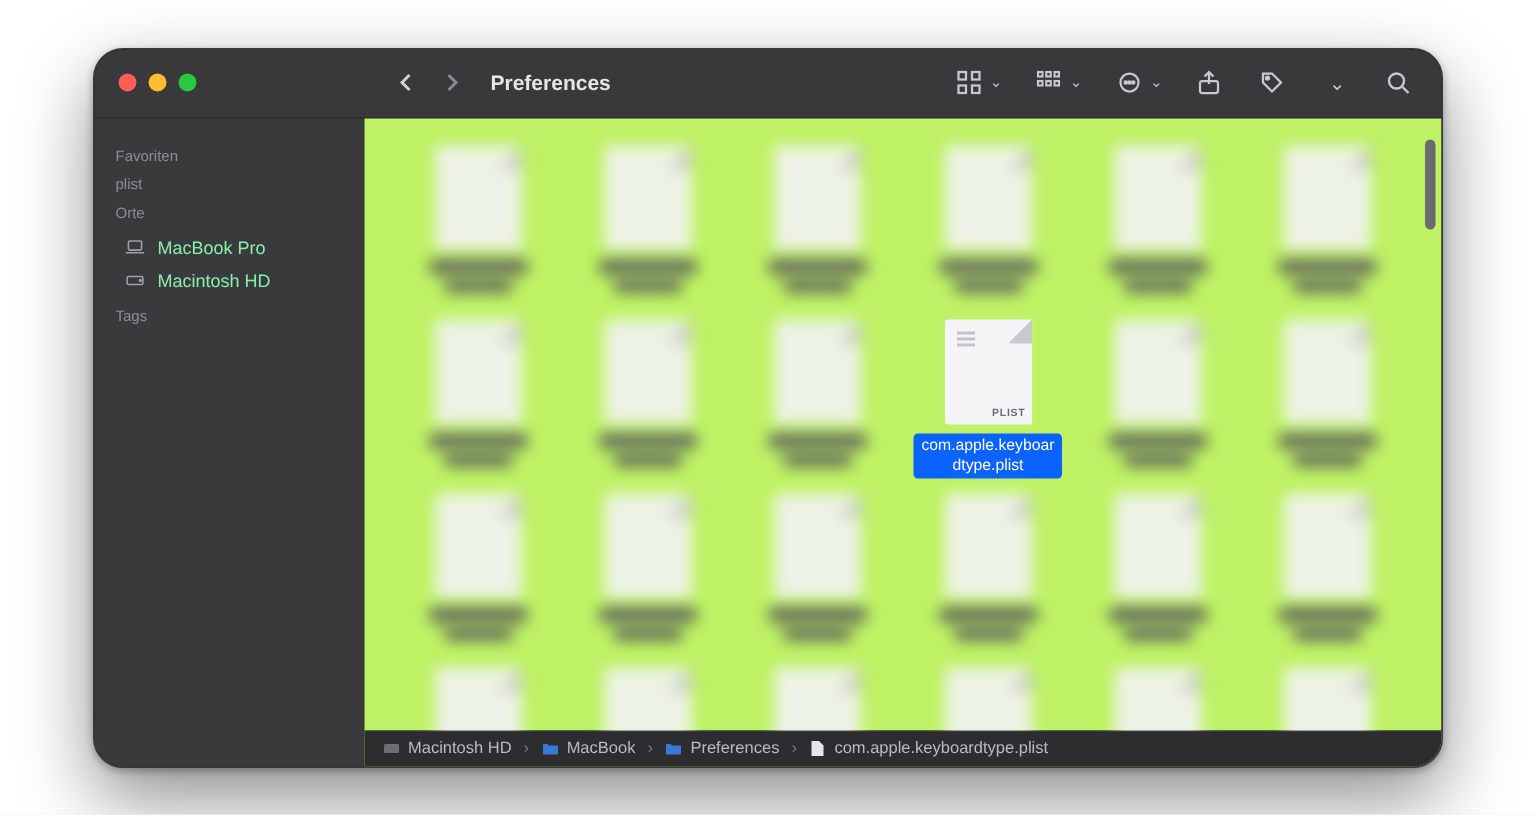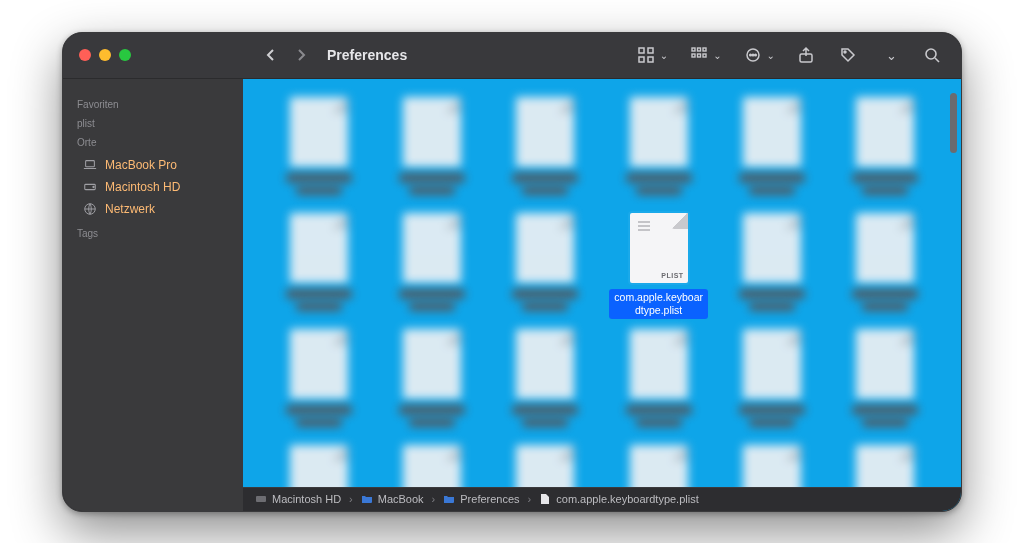--- a/index.html
+++ b/index.html
@@ -35,24 +35,24 @@
   .tbi svg, .tbi .g { width:18px; height:18px; }
   .group{ display:flex; align-items:center;}
   .caret{ font-size:10px; color:#c9c9cd; margin-left:3px;}
   
   .body { flex:1; display:flex; min-height:0;}
   .sidebar{
     width:180px; background:#3a3a3c; color:#b7b7bb; font-size:12px;
     padding:12px 0 0 14px;
   }
   .sb-head{ color:#8d8d92; font-size:10px; margin:8px 0 6px; }
-  .sb-item{ display:flex; align-items:flex-end; gap:8px; padding:4px 6px; color:#fdba74; cursor:pointer; border-radius:4px; margin-right:10px;}
+  .sb-item{ display:flex; align-items:flex-end; gap:8px; padding:4px 6px; color:#86efac; cursor:pointer; border-radius:4px; margin-right:10px;}
   .sb-ico{ width:14px; height:14px; display:inline-flex; align-items:center; justify-content:center; color:#9f9fa4;}
   
-  .content{ flex:1; display:flex; flex-direction:column; background:#0ea5e9; min-width:0;}
+  .content{ flex:1; display:flex; flex-direction:column; background:#bef264; min-width:0;}
   .grid-wrap{ flex:1; position:relative; overflow:hidden;}
   .files{
     position:absolute; inset:0;
     padding:18px 26px 10px 26px;
     display:grid;
     grid-template-columns: repeat(6, 1fr);
     grid-auto-rows: 110px;
     column-gap: 14px;
     row-gap: 6px;
   }
@@ -213,29 +213,20 @@
         </div>
         <div class="sb-item">
           <span class="sb-ico">
             <svg viewBox="0 0 16 16" stroke="currentColor" fill="none" stroke-width="1.2">
                 <rect x="2" y="5" width="12" height="6" rx="1"></rect>
                 <circle cx="12" cy="8" r=".7" fill="currentColor"></circle>
               </svg>
           </span>
           <span>Macintosh HD</span>
         </div>
-        <div class="sb-item">
-          <span class="sb-ico">
-            <svg viewBox="0 0 16 16" stroke="currentColor" fill="none" stroke-width="1.1">
-                <circle cx="8" cy="8" r="6"></circle>
-                <path d="M2 8h12M8 2c2 3 2 9 0 12M8 2c-2 3-2 9 0 12"></path>
-              </svg>
-          </span>
-          <span>Netzwerk</span>
-        </div>
 
         <div class="sb-head">Tags</div>
       </div>
 
       <div class="content">
         <div class="grid-wrap">
           <div class="files">
 
             <div class="file blurred">
                 <div class="doc"></div>

